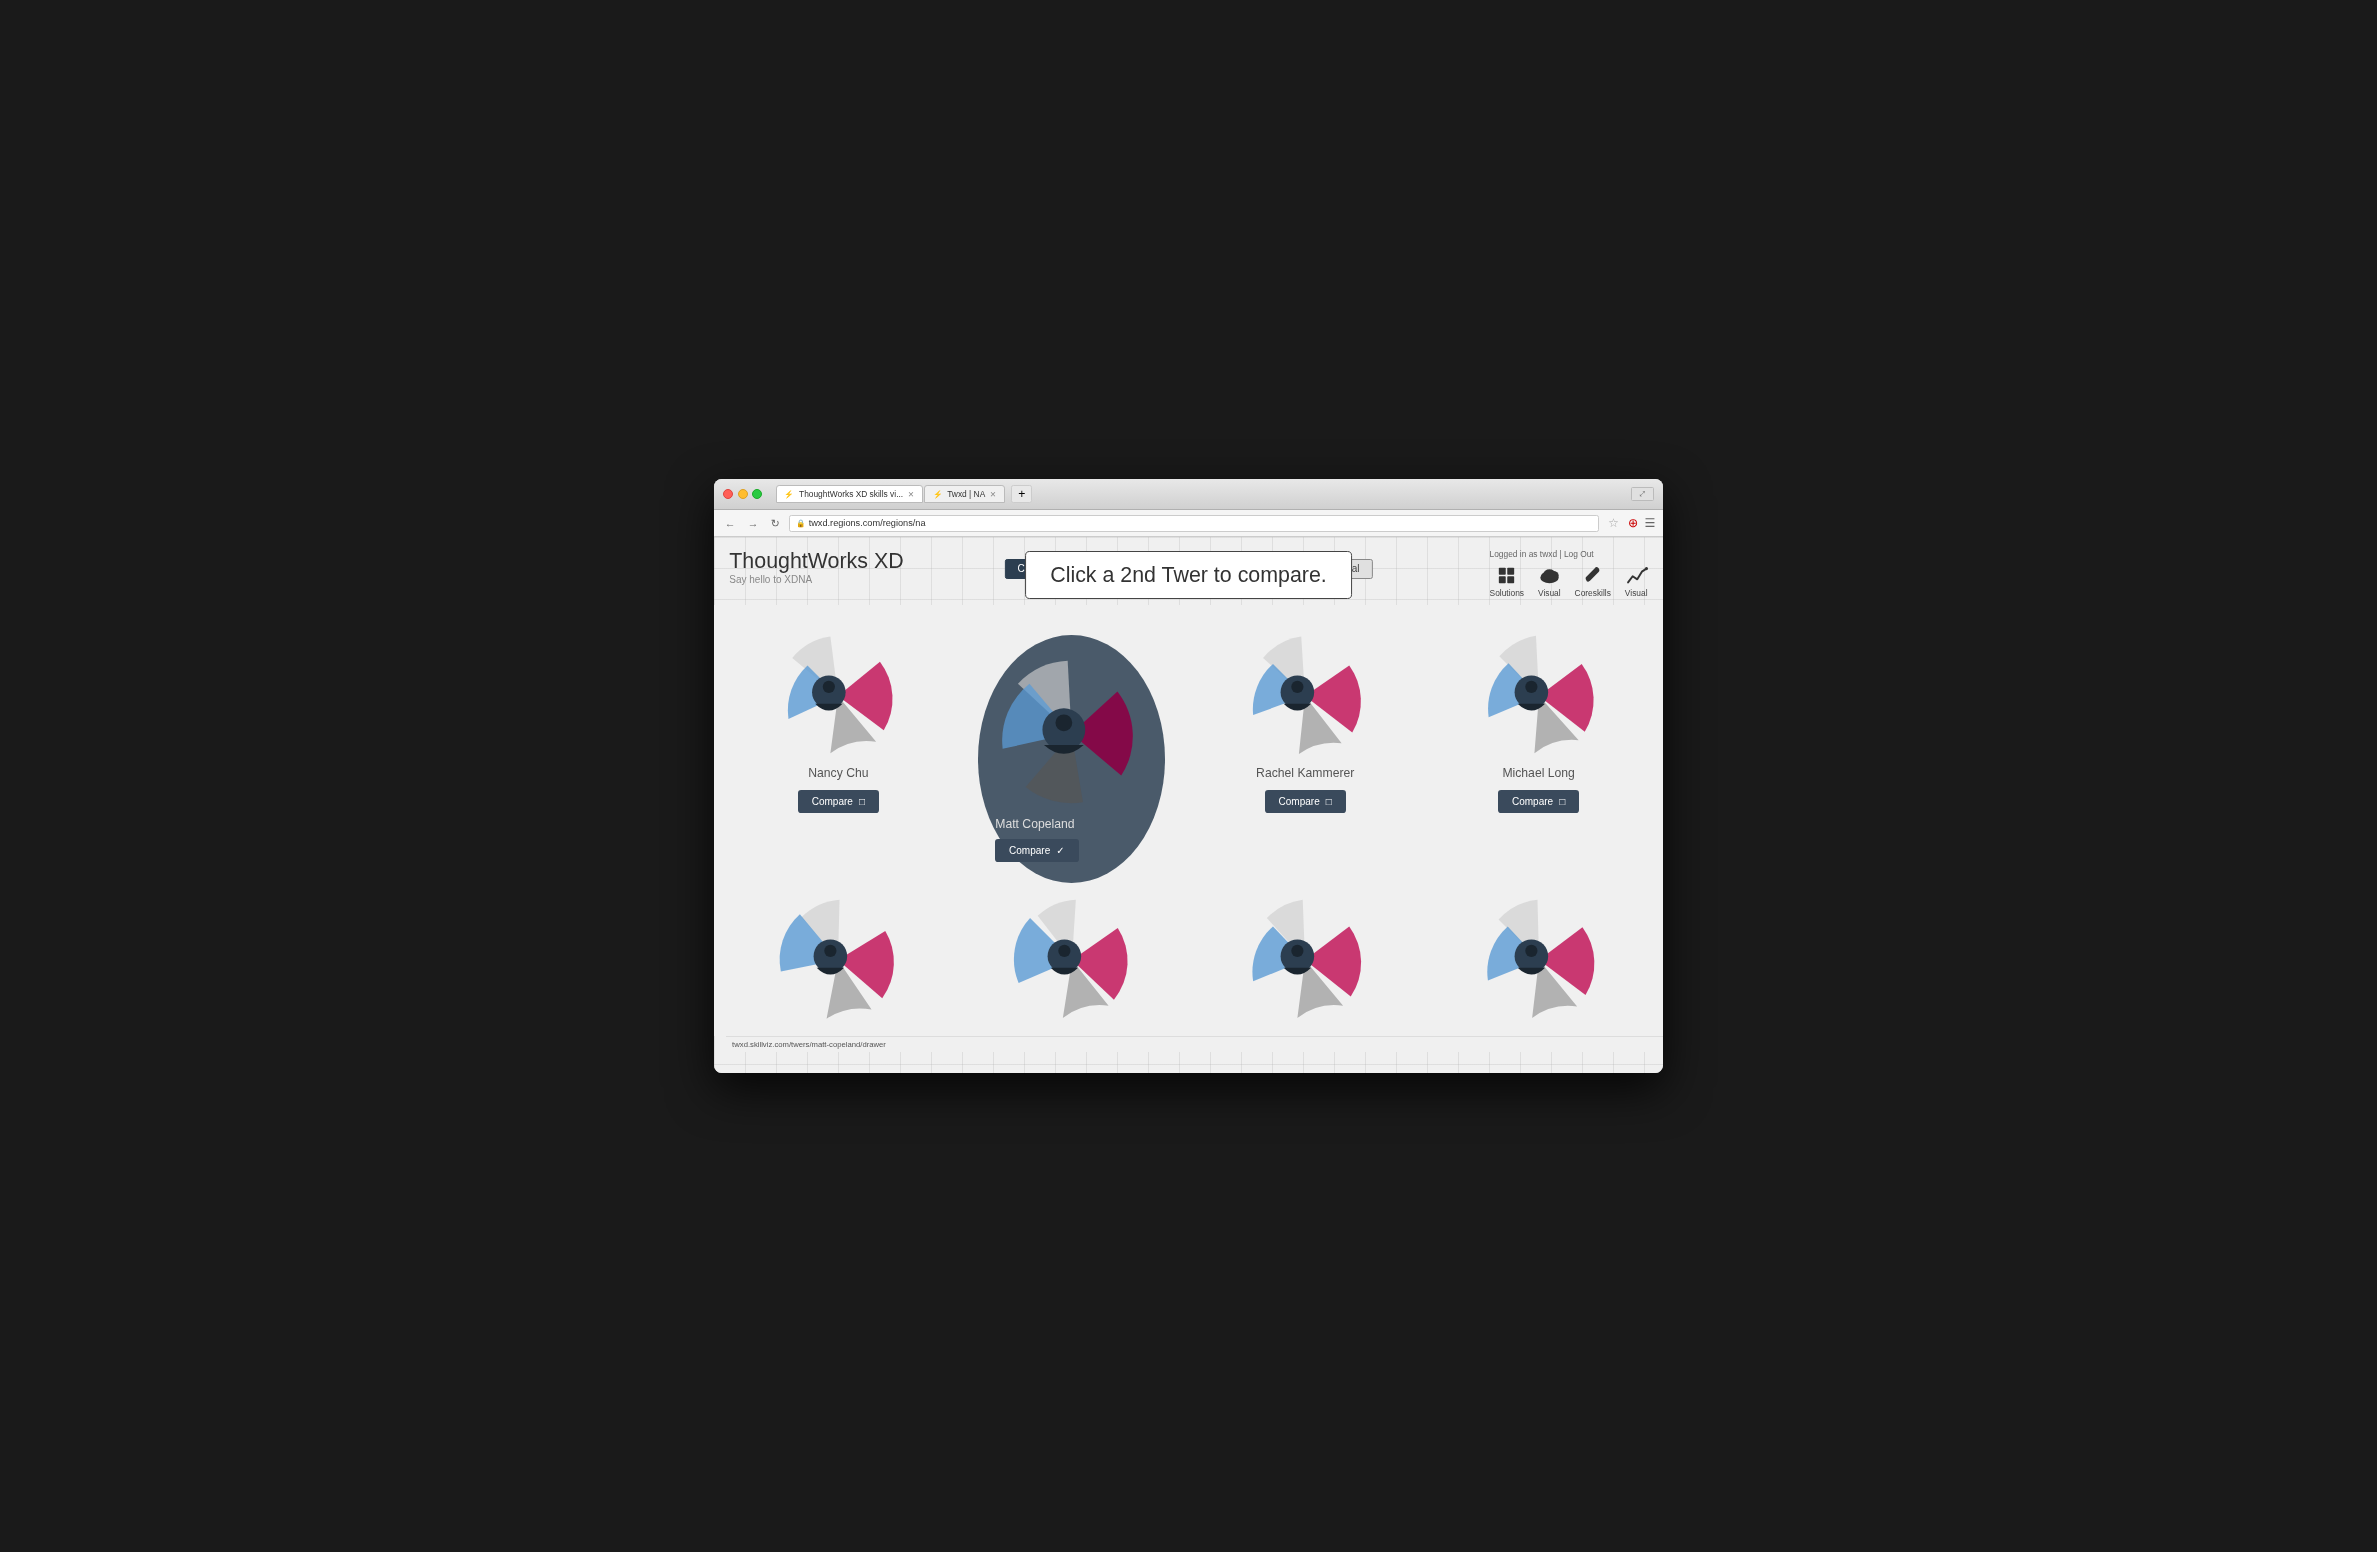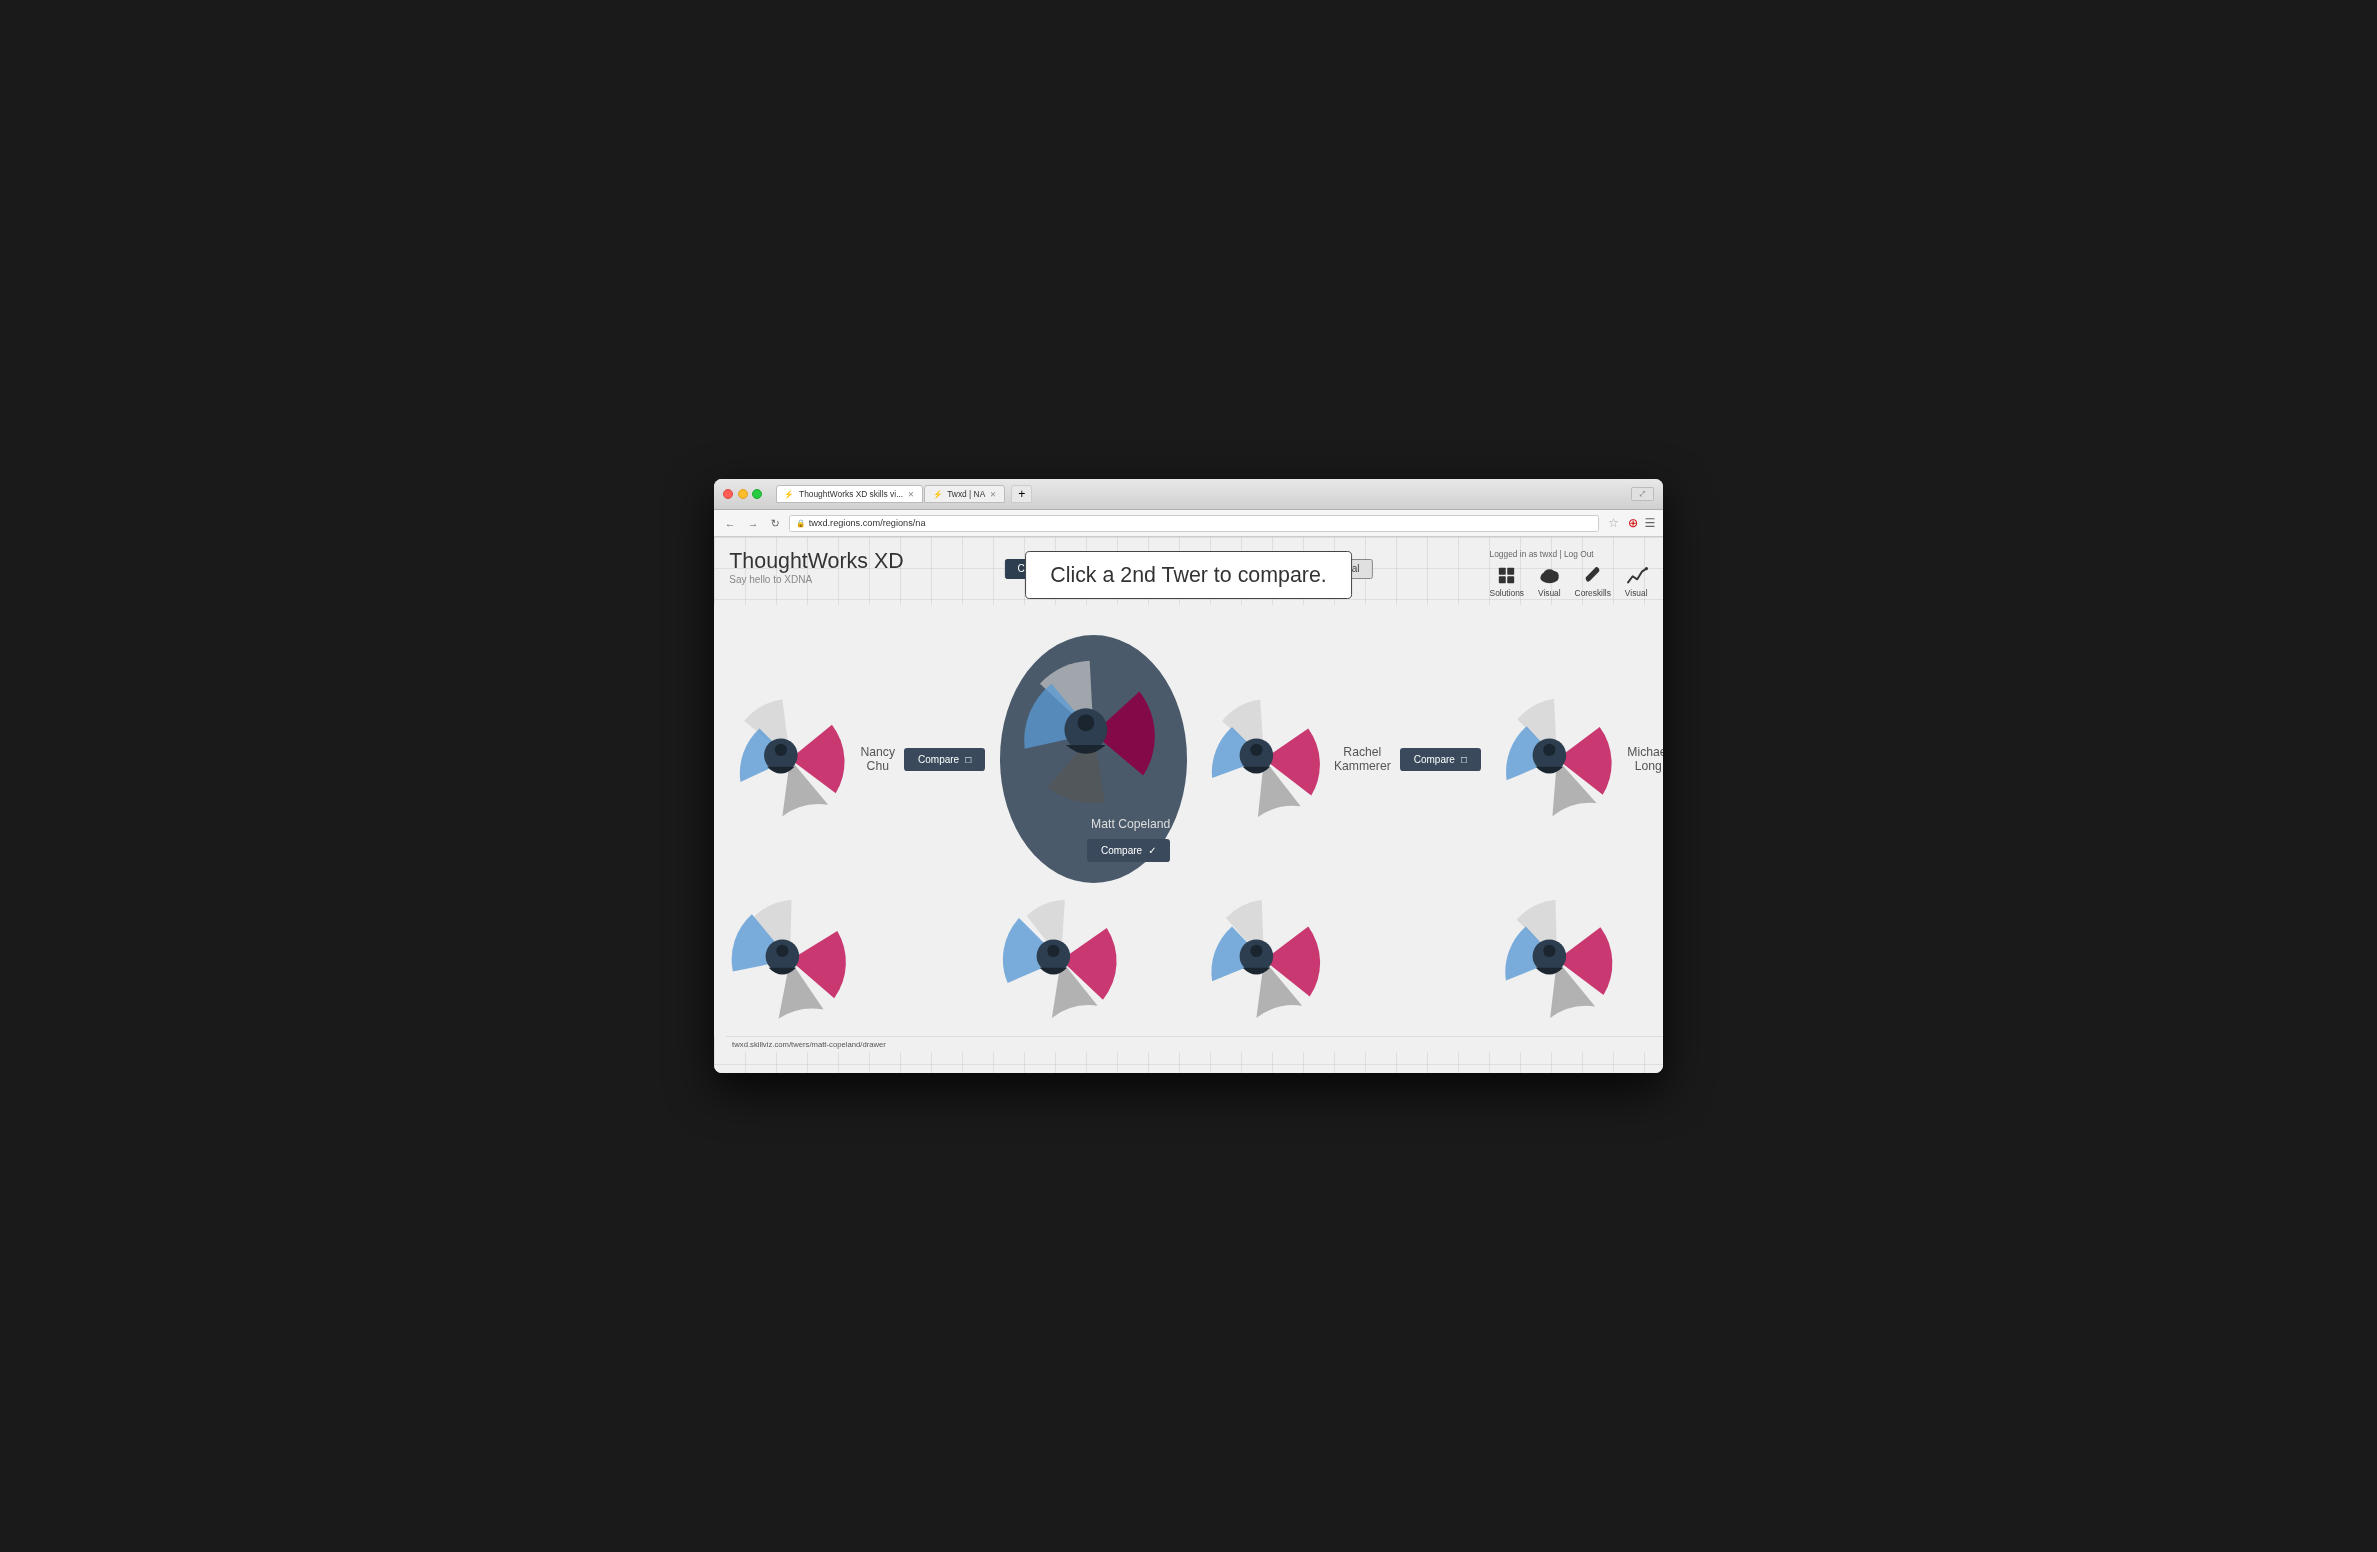--- a/index.html
+++ b/index.html
@@ -123,21 +123,21 @@
 
     
     .people-grid {
       display: grid;
       grid-template-columns: repeat(4, 1fr);
       gap: 15.3px;
       margin-top: 15.3px;
     }
     .person-card {
       display: flex;
-      flex-direction: row;
+      flex-direction: column;
       align-items: center;
       gap: 9.2px;
     }
     .person-name {
       font-size: 12.2px;
       color: #555;
       text-align: center;
     }
     .compare-check-btn {
       background: #3a4a5c;
@@ -365,21 +365,21 @@
             </svg>
           </div>
           <div class="person-name">Nancy Chu</div>
           <button class="compare-check-btn">
             <span>Compare</span>
             <span>□</span>
           </button>
         </div>
 
         <div style="display:flex; flex-direction:column; align-items:center; gap:9.2px;">
-          <div style="background:#4a5a6a; border-radius:50%; padding:21.4px 17px; display:flex; flex-direction:column; align-items:flex-end; gap:7.7px;">
+          <div style="background:#4a5a6a; border-radius:50%; padding:21.4px 17px; display:flex; flex-direction:column; align-items:flex-start; gap:7.7px;">
             <div style="width:153px; height:153px; position:relative;">
               <svg width="153" height="153" viewBox="-100 -100 200 200" class="flower-svg">
 
                 <path d="M0,0 L-70,-65 A95,95,0,0,1,-5,-95 Z" fill="#d0d0d0" opacity="0.65"></path>
 
                 <path d="M0,0 L60,-55 A95,95,0,0,1,65,55 Z" fill="#8b0045" opacity="0.9"></path>
 
                 <path d="M0,0 L-90,20 A95,95,0,0,1,-55,-65 Z" fill="#5b9bd5" opacity="0.75"></path>
 
                 <path d="M0,0 L15,90 A95,95,0,0,1,-60,70 Z" fill="#555" opacity="0.7"></path>

